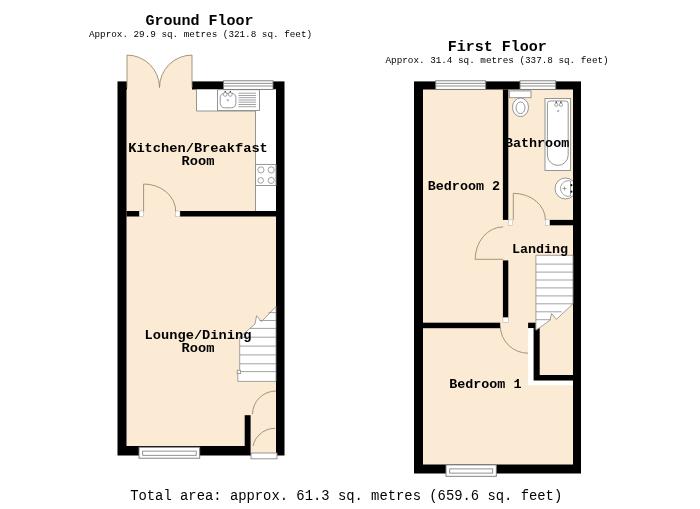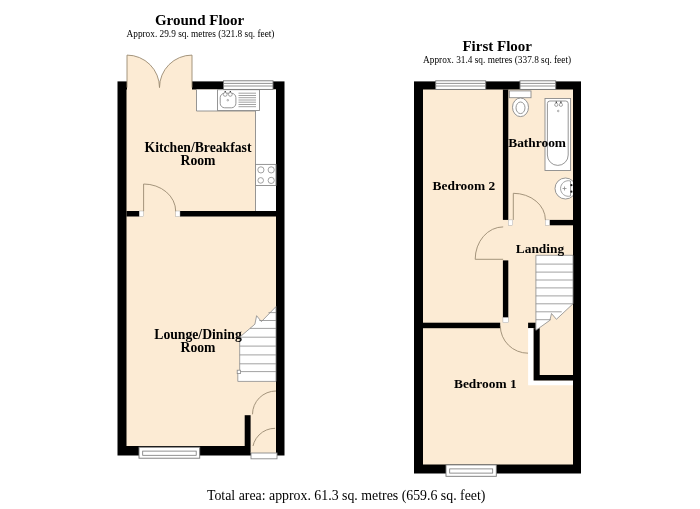--- a/index.html
+++ b/index.html
@@ -1,16 +1,16 @@
 <!DOCTYPE html>
 <html><head>
 <meta charset="utf-8">
 <style>
   html,body{margin:0;padding:0;background:#ffffff;}
-  #page{position:relative;width:700px;height:509px;background:#ffffff;font-family:Liberation Serif, serif;}
+  #page{position:relative;width:700px;height:509px;background:#ffffff;font-family:Liberation Mono, monospace;}
   svg{position:absolute;left:0;top:0;}
 </style>
 </head>
 <body>
 <div id="page">
 <svg width="700" height="509" viewBox="0 0 700 509">
 
   <text x="199.6" y="25.4" text-anchor="middle" font-size="15" font-weight="bold" fill="#000">Ground Floor</text>
 
   <text x="200.5" y="37.3" text-anchor="middle" font-size="9.3" fill="#000">Approx. 29.9 sq. metres (321.8 sq. feet)</text>

